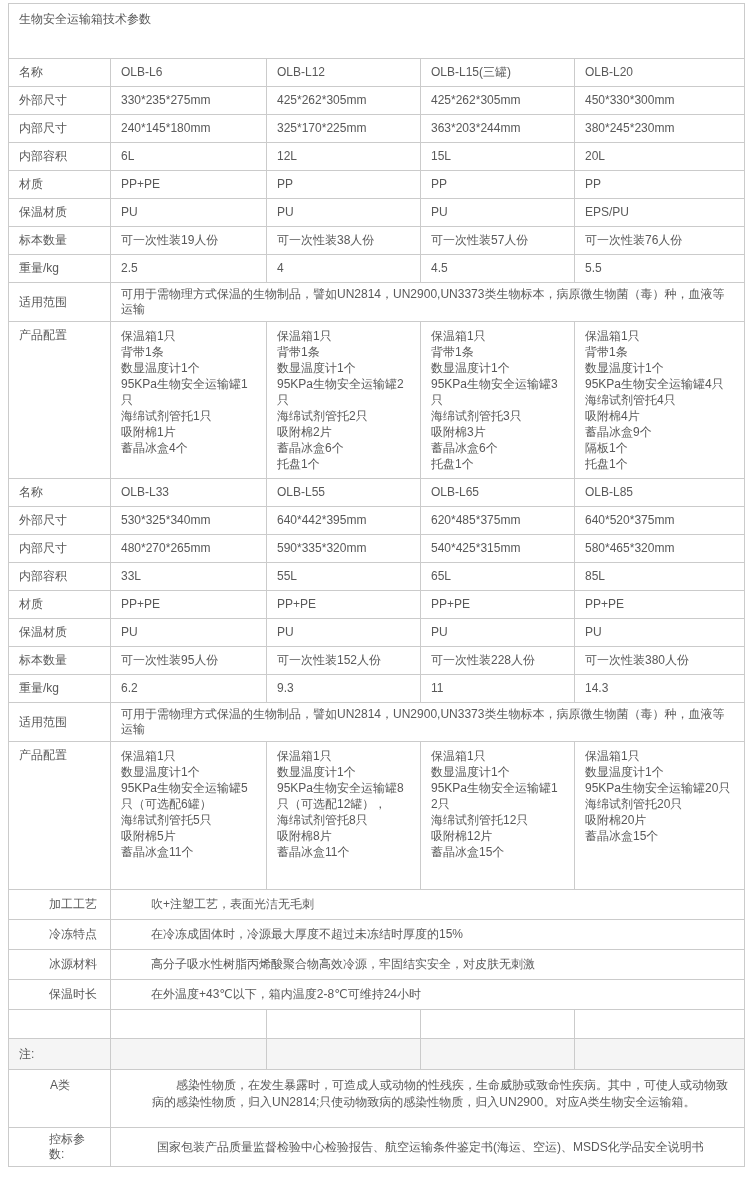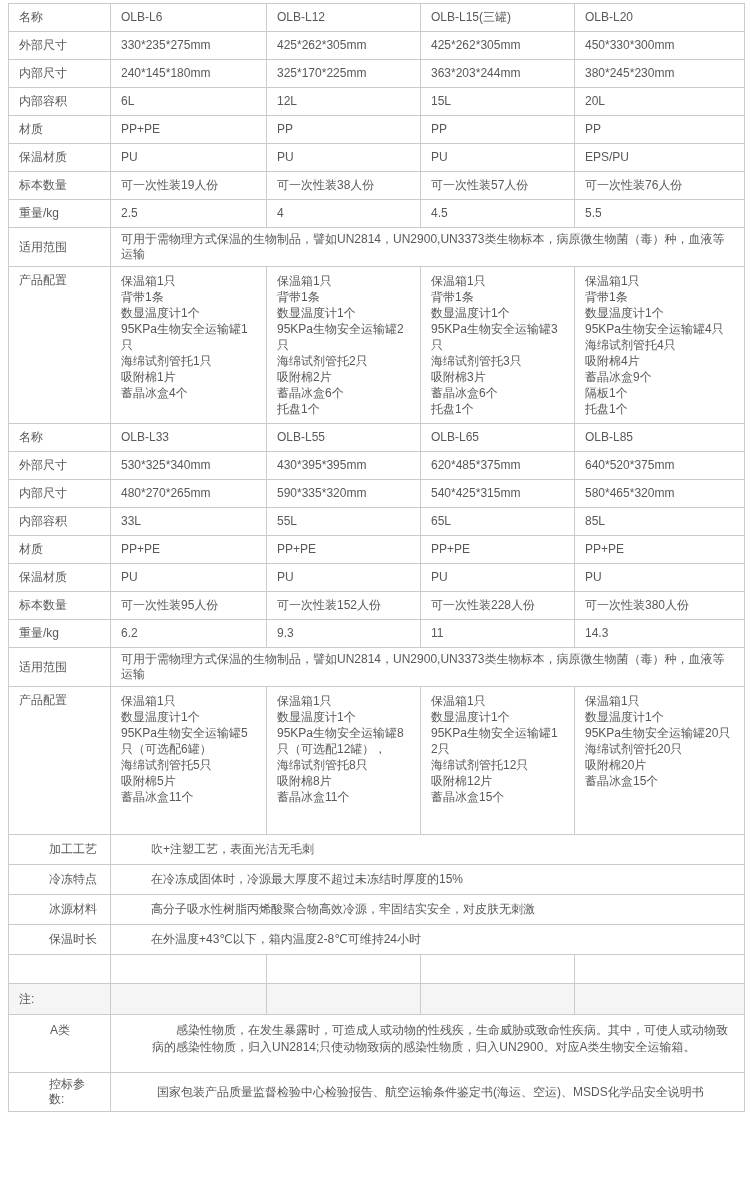--- a/index.html
+++ b/index.html
@@ -29,20 +29,23 @@
 <table>
   <colgroup>
     <col style="width:102px">
         <col style="width:156px">
         <col style="width:154px">
         <col style="width:154px">
         <col style="width:170px">
   </colgroup>
 
   <tbody>
+        <tr class="title-row">
+    <td colspan="5">生物安全运输箱技术参数</td>
+  </tr>
 
   <tr>
     <td>名称</td>
     <td>OLB-L6</td>
     <td>OLB-L12</td>
     <td>OLB-L15(三罐)</td>
     <td>OLB-L20</td>
   </tr>
   <tr>
     <td>外部尺寸</td>
@@ -136,21 +139,21 @@
   <tr>
     <td>名称</td>
     <td>OLB-L33</td>
     <td>OLB-L55</td>
     <td>OLB-L65</td>
     <td>OLB-L85</td>
   </tr>
   <tr>
     <td>外部尺寸</td>
     <td>530*325*340mm</td>
-    <td>430*395*395mm</td>
+    <td>640*442*395mm</td>
     <td>620*485*375mm</td>
     <td>640*520*375mm</td>
   </tr>
   <tr>
     <td>内部尺寸</td>
     <td>480*270*265mm</td>
     <td>590*335*320mm</td>
     <td>540*425*315mm</td>
     <td>580*465*320mm</td>
   </tr>

